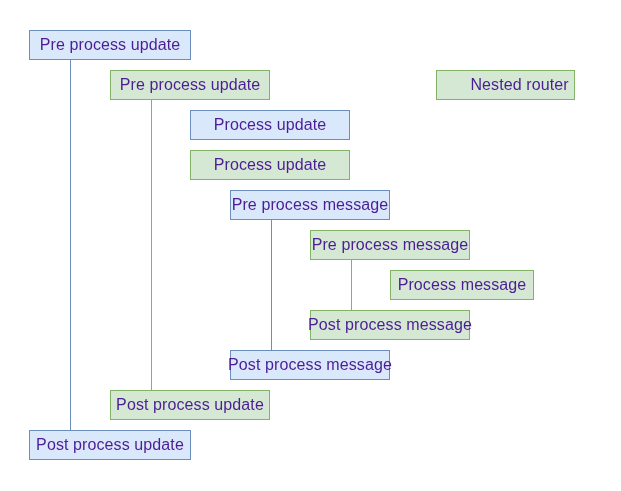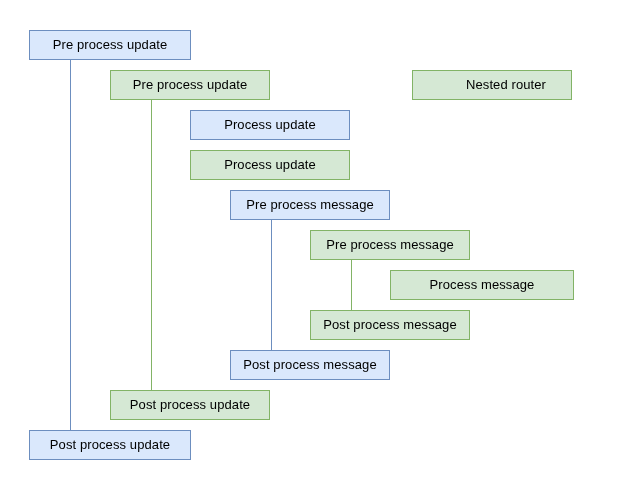--- a/index.html
+++ b/index.html
@@ -17,23 +17,23 @@
     height: 491px;
     background: #ffffff;
     overflow: hidden;
   }
   .node {
     position: absolute;
     box-sizing: border-box;
     display: flex;
     align-items: center;
     justify-content: center;
-    font-size: 13px;
+    font-size: 16px;
     line-height: 14px;
-    color: #000000;
+    color: #4c1d95;
     text-align: center;
     border-width: 1px;
     border-style: solid;
     white-space: nowrap;
     letter-spacing: 0.1px;
   }
   .node.blue {
     background: #dae8fc;
     border-color: #6c8ebf;
   }
@@ -61,21 +61,21 @@
   <div class="edge green" style="left:151px; top:100px; width:1px; height:290px;"></div>
   <div class="edge blue" style="left:271px; top:220px; width:1px; height:130px;"></div>
   <div class="edge green" style="left:351px; top:260px; width:1px; height:50px;"></div>
 
   <div class="node blue" style="left:29px;  top:30px;  width:162px; height:30px;">Pre process update</div>
   <div class="node green" style="left:110px; top:70px;  width:160px; height:30px;">Pre process update</div>
   <div class="node blue" style="left:190px; top:110px; width:160px; height:30px;">Process update</div>
   <div class="node green" style="left:190px; top:150px; width:160px; height:30px;">Process update</div>
   <div class="node blue" style="left:230px; top:190px; width:160px; height:30px;">Pre process message</div>
   <div class="node green" style="left:310px; top:230px; width:160px; height:30px;">Pre process message</div>
-  <div class="node green" style="left:390px; top:270px; width:184px; height:30px;">Process message</div>
+  <div class="node green" style="left:390px; top:270px; width:144px; height:30px;">Process message</div>
   <div class="node green" style="left:310px; top:310px; width:160px; height:30px;">Post process message</div>
   <div class="node blue" style="left:230px; top:350px; width:160px; height:30px;">Post process message</div>
   <div class="node green" style="left:110px; top:390px; width:160px; height:30px;">Post process update</div>
   <div class="node blue" style="left:29px;  top:430px; width:162px; height:30px;">Post process update</div>
 
-  <div class="node green" style="left:412px; top:70px; width:160px; height:30px;padding-left:28px;">Nested router</div>
+  <div class="node green" style="left:436px; top:70px; width:139px; height:30px;padding-left:28px;">Nested router</div>
 
 </div>
 
 </body></html>

